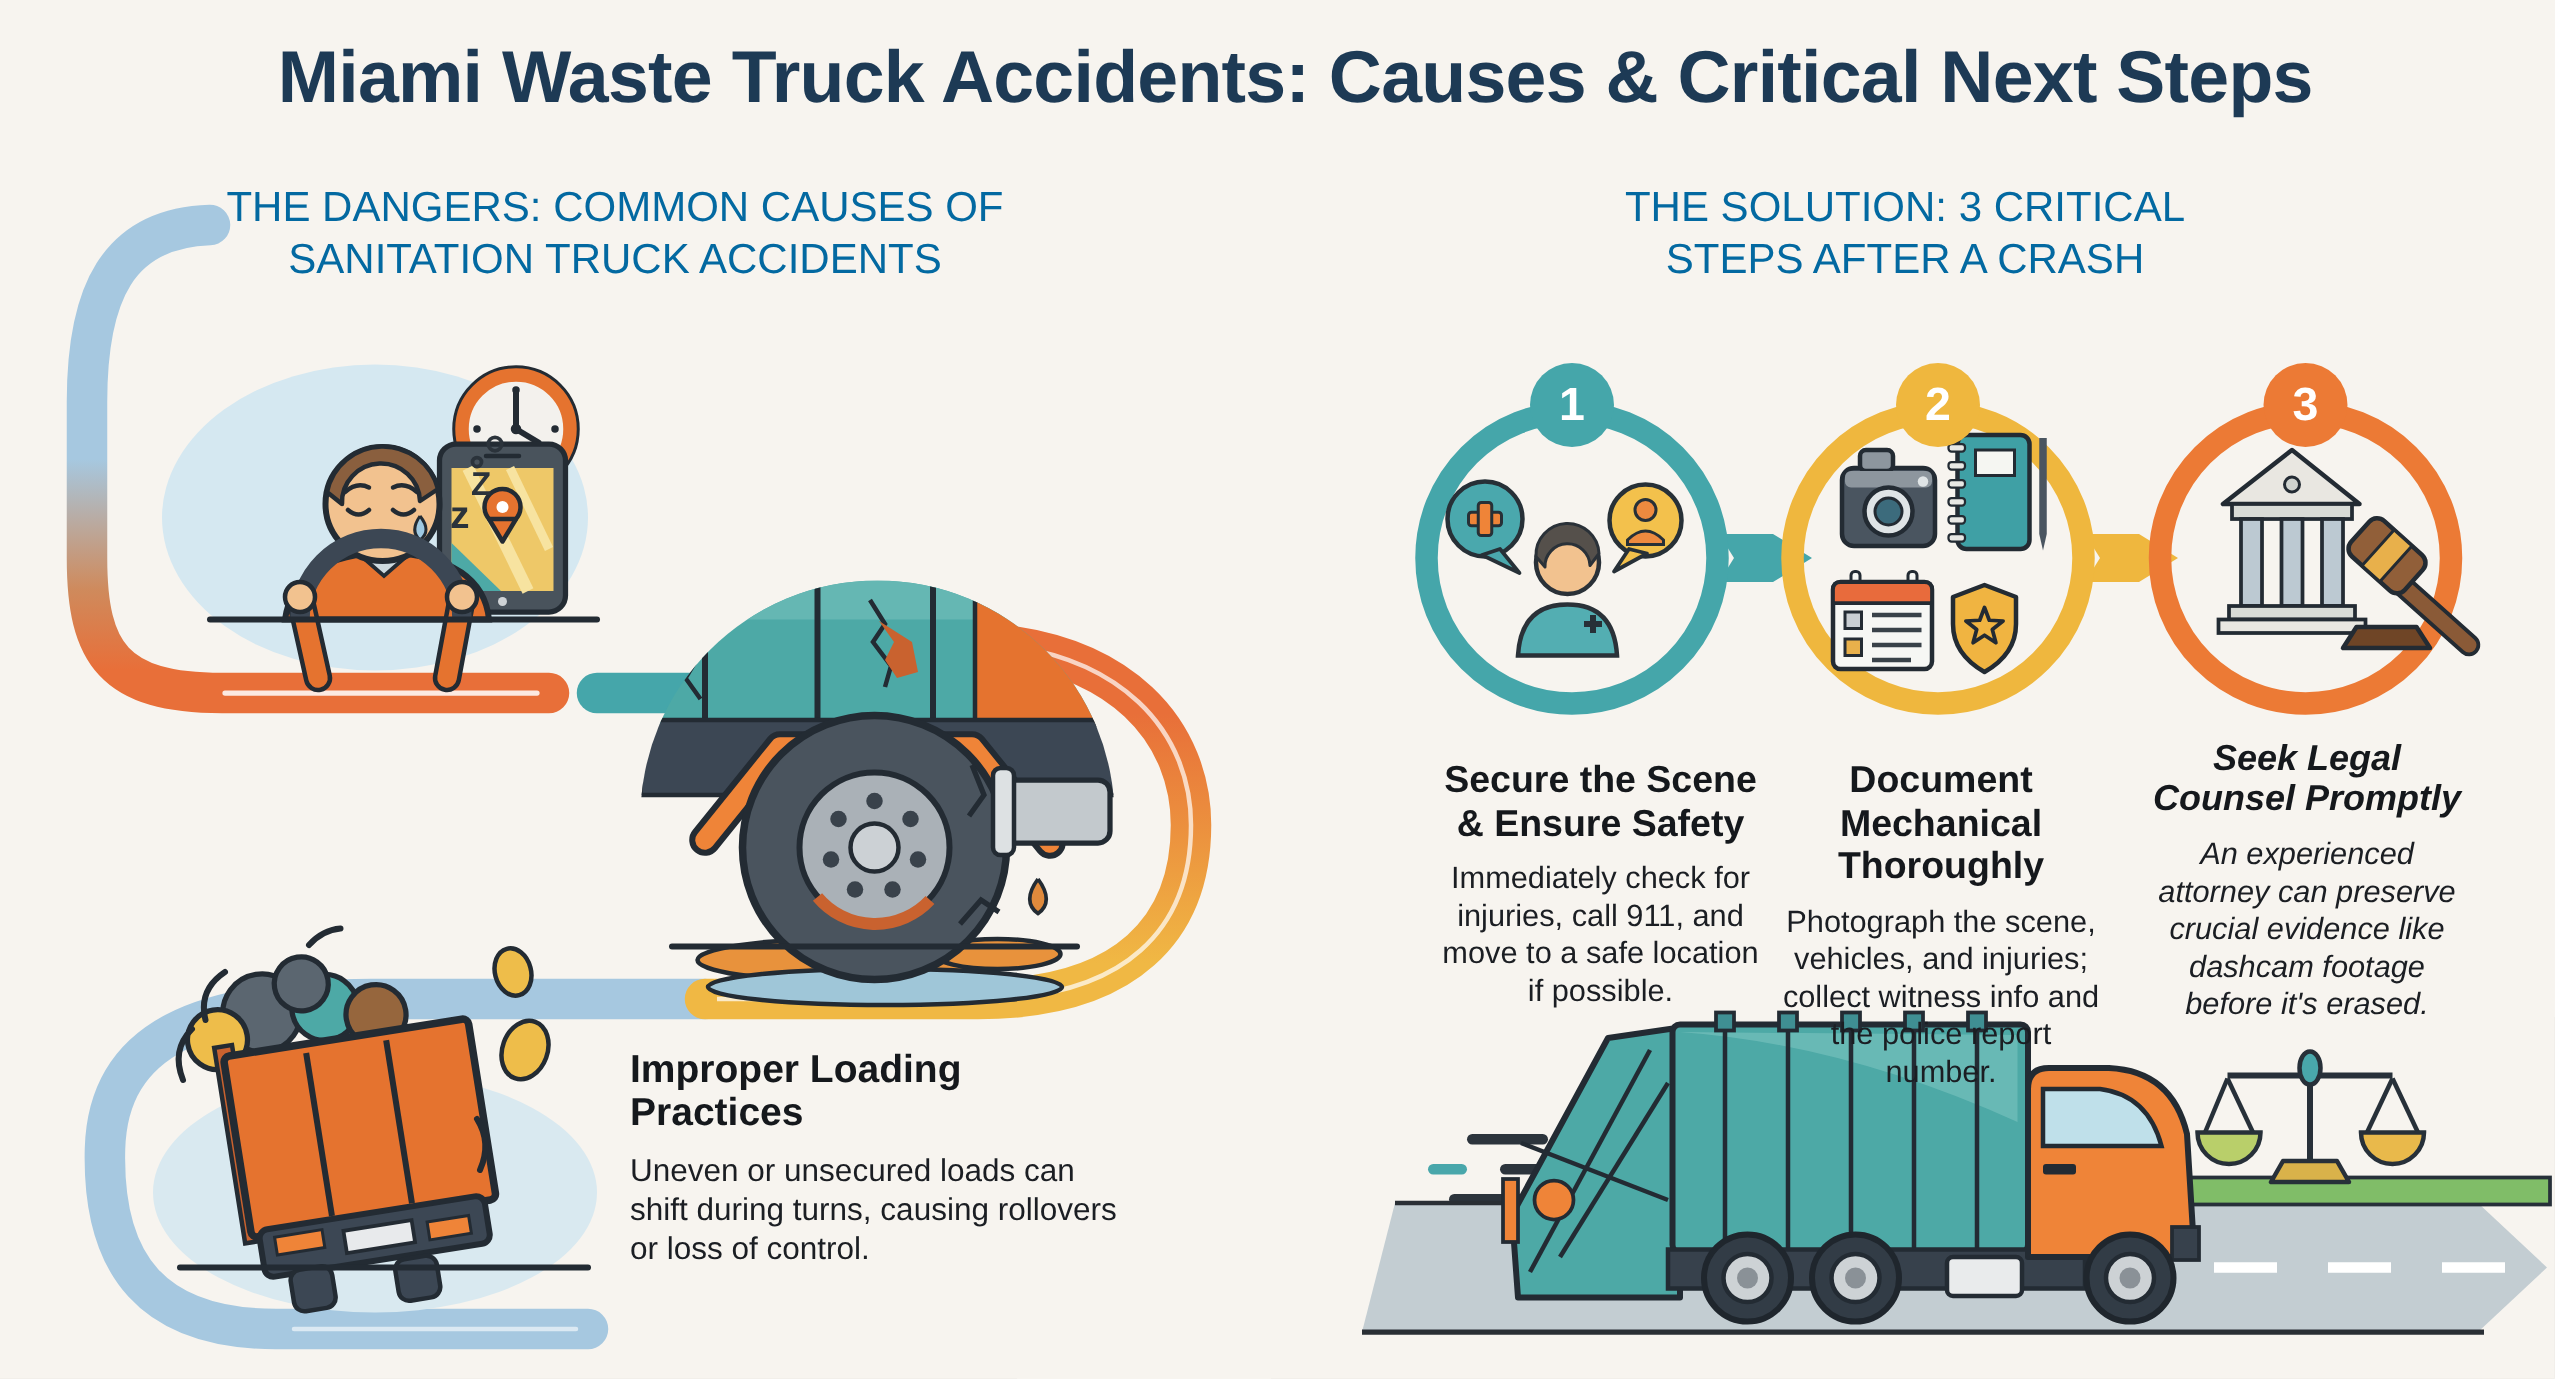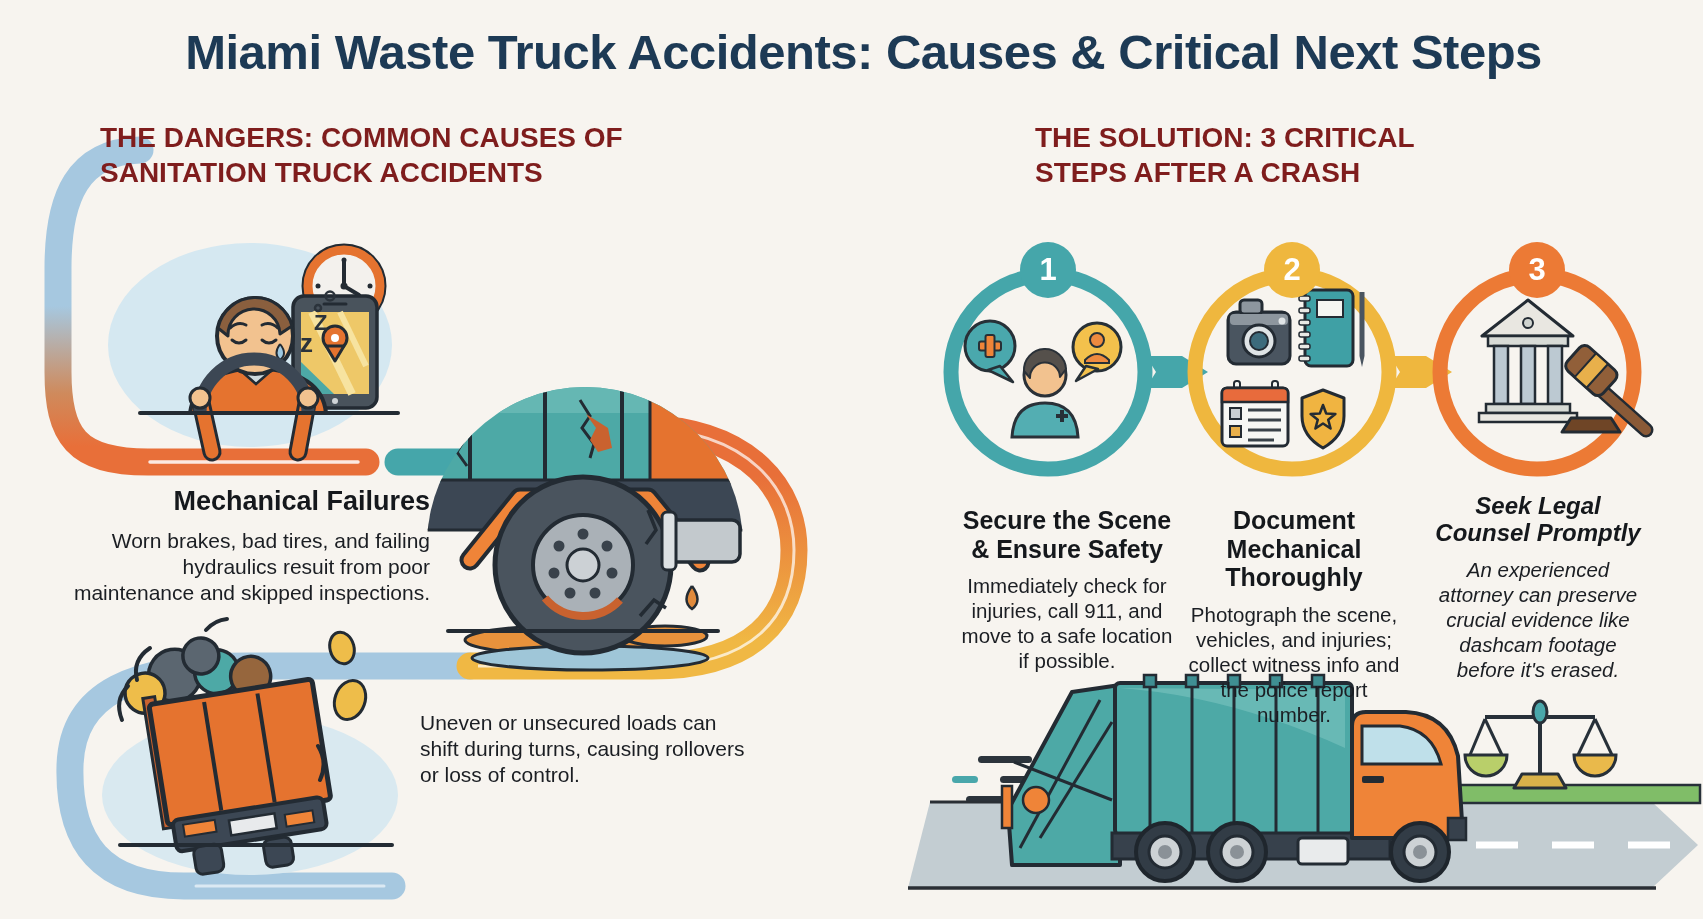--- a/index.html
+++ b/index.html
@@ -1,20 +1,20 @@
 <!DOCTYPE html>
 <html><head>
 <meta charset="utf-8">
 <style>
   html,body{margin:0;padding:0;background:#efece7;}
   .stage{position:relative;width:1703px;height:919px;overflow:hidden;background:#f7f4ef;font-family:"Liberation Sans",sans-serif;}
   .art{position:absolute;left:0;top:0;width:1703px;height:919px;}
   .title{position:absolute;top:12px;left:0;width:100%;margin:12px;text-align:center;
          font-size:49px;font-weight:800;color:#1d3a55;letter-spacing:-0.5px;}
-  .col-head{position:absolute;font-weight:700;font-size:28px;line-height:1.26;color:#7f1d1d;}
+  .col-head{position:absolute;text-align:center;font-weight:400;font-size:28px;line-height:1.26;color:#0369a1;}
   #dangers-heading{left:100px;top:120px;width:620px;}
   #solution-heading{left:1035px;top:120px;width:470px;}
   .cause{position:absolute;}
   .cause h3{margin:0;font-size:26px;font-weight:800;color:#15181c;line-height:1.12;}
   .cause p{margin:12px 0 0;font-size:21px;line-height:1.24;color:#1b1e23;}
   #cause-1{left:400px;top:266px;width:355px;}
   #cause-1 h3{font-size:24.5px;}
   #cause-2{left:68px;top:486px;width:362px;text-align:right;}
   #cause-2 h3{font-size:27px;}
   #cause-3{left:420px;top:698px;width:332px;}
@@ -343,25 +343,22 @@
     </g>
   </svg>
 
   <h1 class="title">Miami Waste Truck Accidents: Causes &amp; Critical Next Steps</h1>
 
   <div class="col-head" id="dangers-heading">THE DANGERS: COMMON CAUSES OF SANITATION TRUCK ACCIDENTS</div>
   <div class="col-head" id="solution-heading">THE SOLUTION: 3 CRITICAL STEPS AFTER A CRASH</div>
 
   <div class="cause" id="cause-1">
   </div>
-  <div class="cause" id="cause-2">
-    <h3>Mechanical Failures</h3>
-    <p>Worn brakes, bad tires, and failing hydraulics resuit from poor maintenance and skipped inspections.</p>
-  </div>
   <div class="cause" id="cause-3">
+    <h3>Improper Loading Practices</h3>
     <p>Uneven or unsecured loads can shift during turns, causing rollovers or loss of control.</p>
   </div>
 
   <div class="badge" id="badge-1">1</div>
   <div class="badge" id="badge-2">2</div>
   <div class="badge" id="badge-3">3</div>
 
   <div class="step-text" id="step-text-1">
     <h3>Secure the Scene &amp; Ensure Safety</h3>
     <p>Immediately check for injuries, call 911, and move to a safe location if possible.</p>

